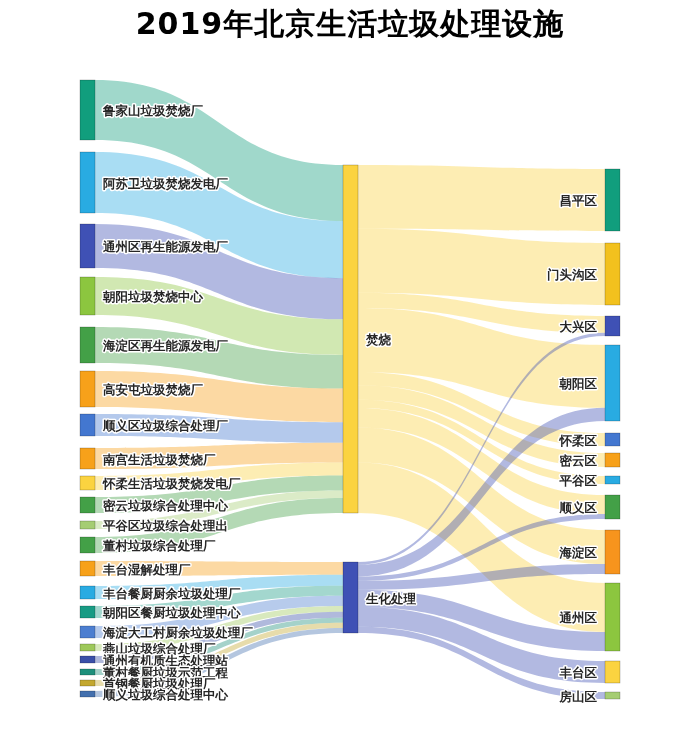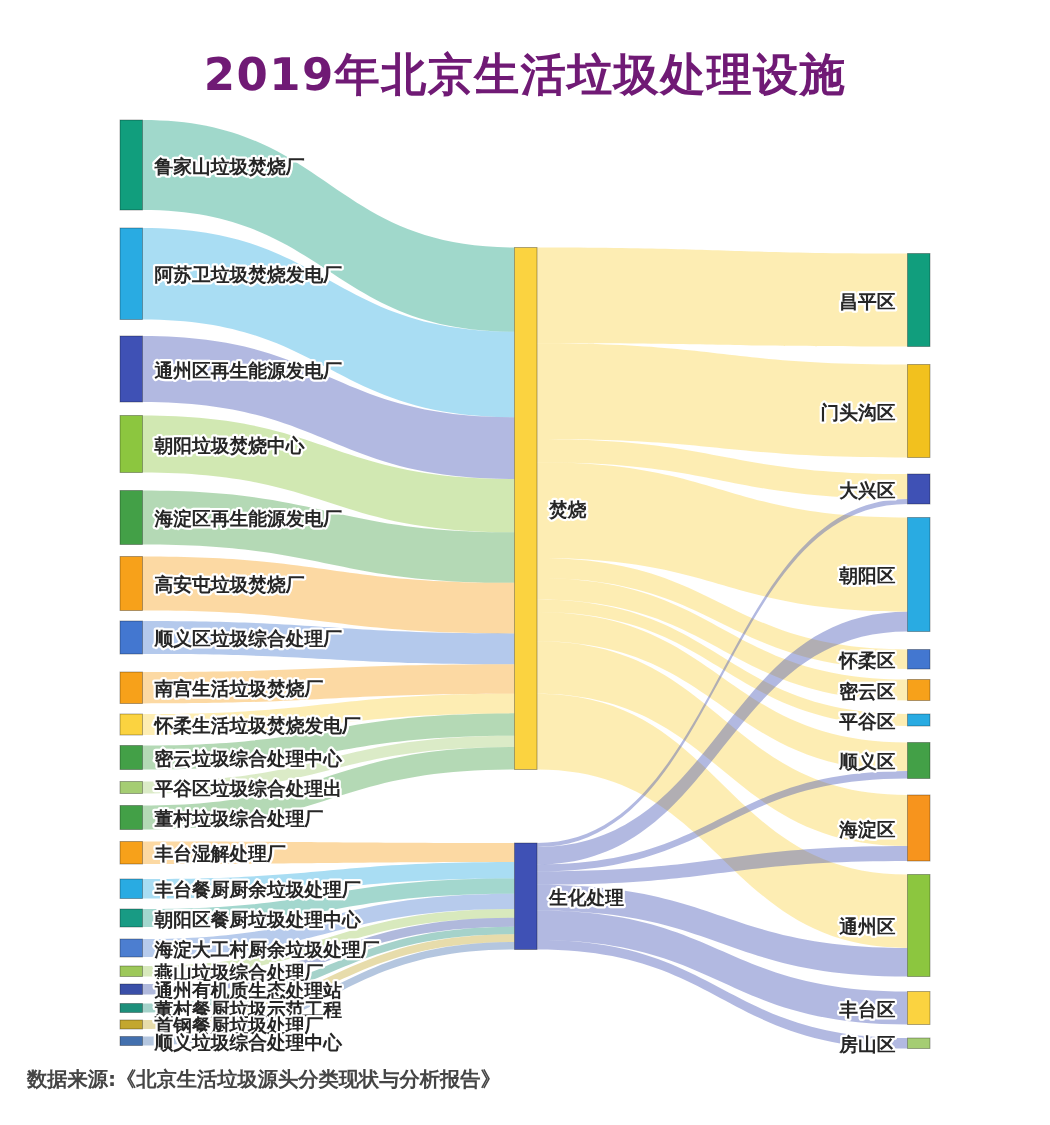--- a/index.html
+++ b/index.html
@@ -1,22 +1,22 @@
 <!DOCTYPE html>
 <html><head>
 <meta charset="utf-8">
 <style>
   html,body{margin:0;padding:0;background:#ffffff;}
   .stage{
     position:relative;width:700px;height:750px;background:#ffffff;overflow:hidden;
     font-family:"DejaVu Sans","Liberation Sans",sans-serif;
   }
   .chart-title{
-    position:absolute;top:30px;left:0;width:700px;text-align:center;
-    font-size:30px;font-weight:600;color:#701a75;letter-spacing:1px;margin:0;
+    position:absolute;top:4px;left:0;width:700px;text-align:center;
+    font-size:30px;font-weight:600;color:#000000;letter-spacing:1px;margin:0;
   }
   #sankey{position:absolute;top:0;left:0;}
   .nlabel{
     font-family:"DejaVu Sans","Liberation Sans",sans-serif;
     font-size:12.5px;font-weight:600;fill:#262626;
     paint-order:stroke;stroke:#ffffff;stroke-width:3px;stroke-linejoin:round;
   }
   .node-rect{stroke:rgba(0,0,0,0.35);stroke-width:0.6px;}
   .source-note{
     position:absolute;top:711px;left:18px;
@@ -137,14 +137,13 @@
         <text class="nlabel" x="597" y="460.5" text-anchor="end" dominant-baseline="central">密云区</text>
         <text class="nlabel" x="597" y="480.5" text-anchor="end" dominant-baseline="central">平谷区</text>
         <text class="nlabel" x="597" y="507.5" text-anchor="end" dominant-baseline="central">顺义区</text>
         <text class="nlabel" x="597" y="552.5" text-anchor="end" dominant-baseline="central">海淀区</text>
         <text class="nlabel" x="597" y="617.5" text-anchor="end" dominant-baseline="central">通州区</text>
         <text class="nlabel" x="597" y="672.5" text-anchor="end" dominant-baseline="central">丰台区</text>
         <text class="nlabel" x="597" y="696" text-anchor="end" dominant-baseline="central">房山区</text>
       </g>
   </svg>
   <h1 class="chart-title">2019年北京生活垃圾处理设施</h1>
-  <div class="source-note">数据来源:《北京生活垃圾源头分类现状与分析报告》</div>
 </div>
 
 </body></html>

